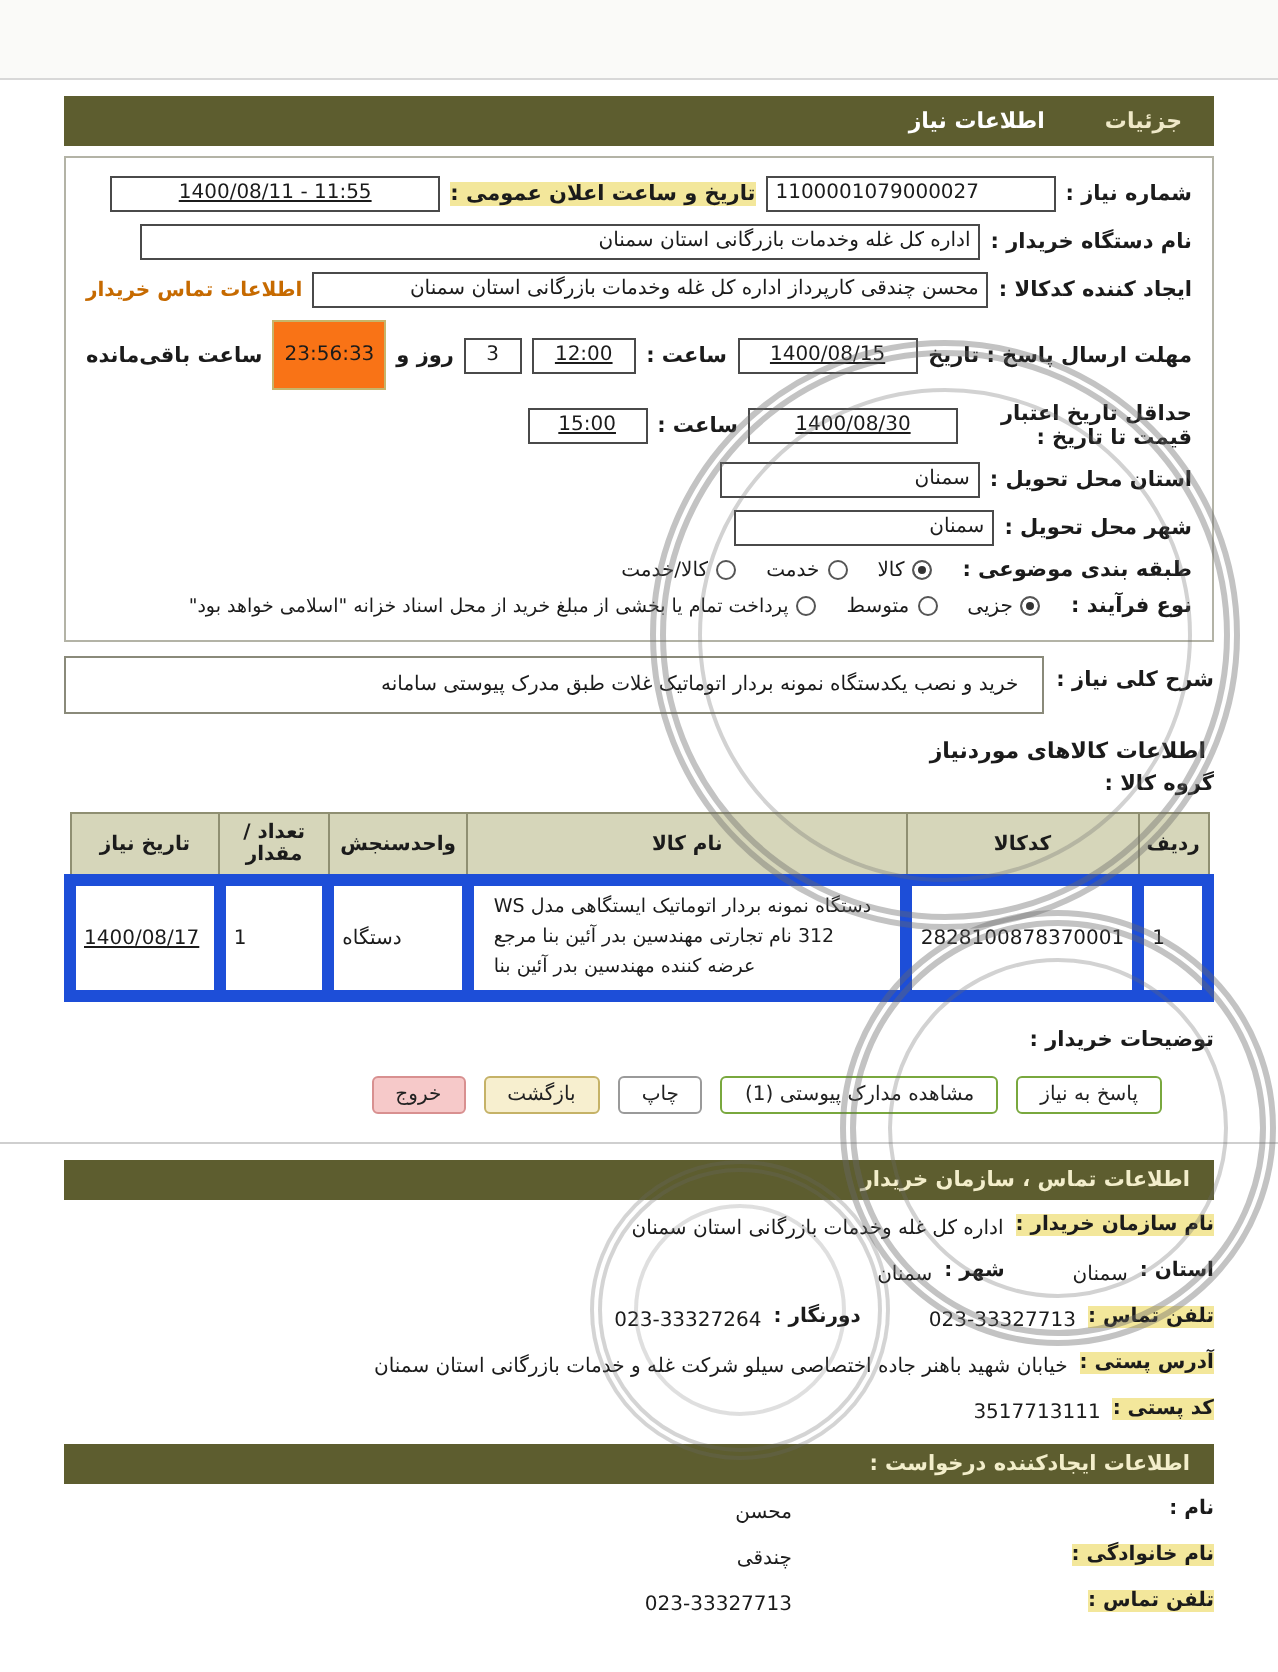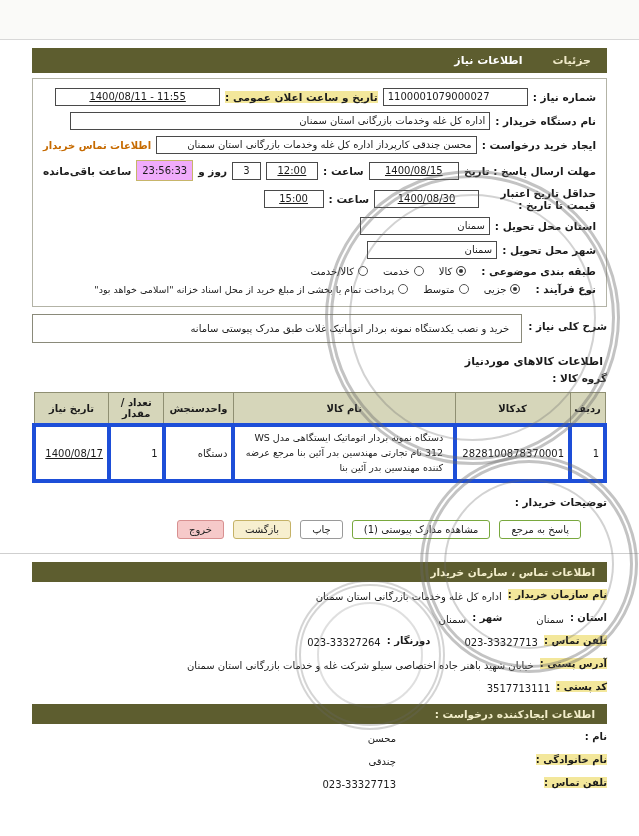--- a/index.html
+++ b/index.html
@@ -17,39 +17,39 @@
   .panel{ margin:0 32px; border:1px solid #b3b3a6; background:#fff; padding:9px 10px 5px; position:relative; z-index:2; }
   .row{ display:flex; align-items:center; gap:5px; margin-bottom:6px; font-size:10.5px; }
   .lbl{ font-weight:bold; white-space:nowrap; }
   .lbl.wrap{ white-space:normal; width:112px; line-height:1.15; }
   .hl{ background:#f3e79b; }
   .inp{ border:1px solid #4a4a4a; background:#fff; min-height:16px; line-height:14px; padding:1px 4px; font-size:10px; overflow:hidden; white-space:nowrap; }
   .ltr{ direction:ltr; text-align:left; }
   .ctr{ text-align:center;text-decoration:underline; }
   .w145{width:145px}.w165{width:165px}.w420{width:420px}.w350{width:350px}
   .w105{width:105px}.w60{width:60px}.w32{width:32px; text-align:center}.w130{width:130px}
-  .rem{ border:1px solid #c7b56a; background:#f0abfc; padding:4px 5px; font-size:10px;text-align:right; }
+  .rem{ border:1px solid #c7b56a; background:#f97316; padding:11px 5px; font-size:10px;text-align:right; }
   .link{ color:#c66a00; font-weight:bold; font-size:10px; cursor:pointer; white-space:nowrap; }
   .opt{ display:flex; align-items:center; gap:4px; margin-inline-start:10px; }
   .opt-label{ font-size:10px; white-space:nowrap; }
   .opt-label.long{ font-size:9.5px; }
   .radio{ width:10px; height:10px; border:1px solid #555; border-radius:50%; background:#fff; flex:0 0 auto; }
   .radio.sel{ background:#333; box-shadow: inset 0 0 0 2px #fff; }
 
   .desc-row,.notes-row{ margin:7px 32px; display:flex; gap:6px; align-items:stretch; font-size:10.5px; position:relative; z-index:2; }
   .desc-row .lbl,.notes-row .lbl{ padding-top:6px; white-space:nowrap; }
   .box{ flex:1; border:1px solid #8a8a7a; background:#fff; padding:5px 12px; font-size:10px; line-height:1.7; display:flex; align-items:center; }
 
   .goods-title{ margin:12px 36px 4px; font-size:11px; font-weight:bold; position:relative; z-index:2; }
   .group-row{ margin:0 32px 8px; display:flex; gap:6px; align-items:center; font-size:10.5px; position:relative; z-index:2; }
   .group-inp{ flex:0 0 462px; }
 
   table.items{ border-collapse:collapse; margin:2px 32px; width:575px; font-size:10px; background:#fff; position:relative; z-index:2; }
   .items th{ background:#d6d6ba; border:1px solid #8f8f72; padding:4px 2px; font-weight:bold; font-size:10px;margin-left:44px; }
-  .items td{ border:4px solid #1d4ed8; padding:4px 4px; text-align:right; vertical-align:middle; }
+  .items td{ border:6px solid #1d4ed8; padding:4px 4px; text-align:left; vertical-align:middle; }
   .items td.name{ font-size:9.5px; line-height:1.55; padding:4px 10px; }
 
   .actions{ margin:12px 32px 0; display:flex; gap:9px; padding-right:26px; position:relative; z-index:2; }
   .btn{ border-radius:3px; padding:3px 11px; font-size:10px; background:#fff; font-family:inherit; cursor:pointer; white-space:nowrap; color:#222; }
   .btn.green{ border:1px solid #79a83e; }
   .btn.plain{ border:1px solid #9a9a9a; }
   .btn.khaki{ border:1px solid #c5b267; background:#f7efcf; }
   .btn.pink { border:1px solid #d89090; background:#f6c9c9; }
 
   .hr{ margin-top:14px; border-top:1px solid #cfcfcf; }
@@ -85,21 +85,21 @@
     <span class="lbl hl">تاریخ و ساعت اعلان عمومی :</span>
     <span class="inp w165 ltr ctr">1400/08/11 - 11:55</span>
   </div>
 
   <div class="row">
     <span class="lbl">نام دستگاه خریدار :</span>
     <span class="inp w420">اداره کل غله وخدمات بازرگانی استان سمنان</span>
   </div>
 
   <div class="row">
-    <span class="lbl">ایجاد خرید درخواست :</span>
+    <span class="lbl">ایجاد کننده کدکالا :</span>
     <span class="inp w350">محسن چندقی کارپرداز اداره کل غله وخدمات بازرگانی استان سمنان</span>
     <span class="link">اطلاعات تماس خریدار</span>
   </div>
 
   <div class="row">
     <span class="lbl">مهلت ارسال پاسخ : تاریخ</span>
     <span class="inp w105 ltr ctr">1400/08/15</span>
     <span class="lbl">ساعت :</span>
     <span class="inp w60 ltr ctr">12:00</span>
     <span class="inp w32 ltr">3</span>
@@ -191,21 +191,21 @@
       <td class="ltr ctr">1400/08/17</td>
     </tr>
   </tbody>
 </table>
 
 <div class="notes-row">
   <span class="lbl">توضیحات خریدار :</span>
 </div>
 
 <div class="actions">
-  <button class="btn green">پاسخ به مرجع</button>
+  <button class="btn green">پاسخ به نیاز</button>
   <button class="btn green">مشاهده مدارک پیوستی (1)</button>
   <button class="btn plain">چاپ</button>
   <button class="btn khaki">بازگشت</button>
   <button class="btn pink">خروج</button>
 </div>
 
 <div class="hr"></div>
 
 <div class="section-bar">اطلاعات تماس ، سازمان خریدار</div>
 

